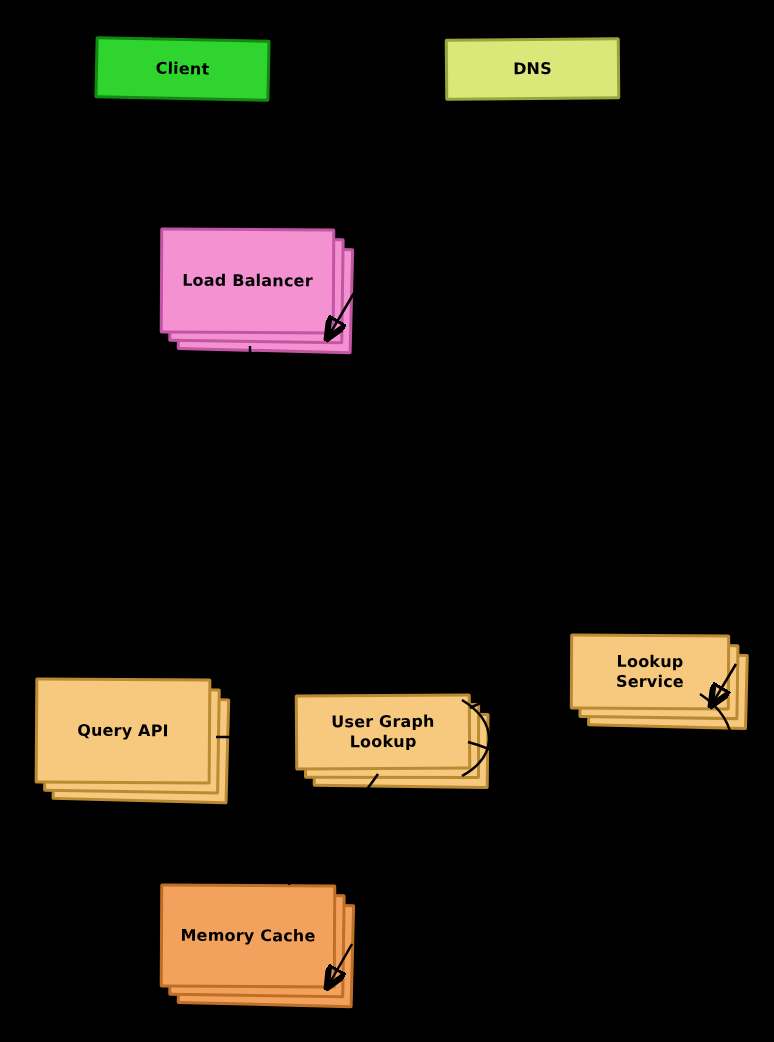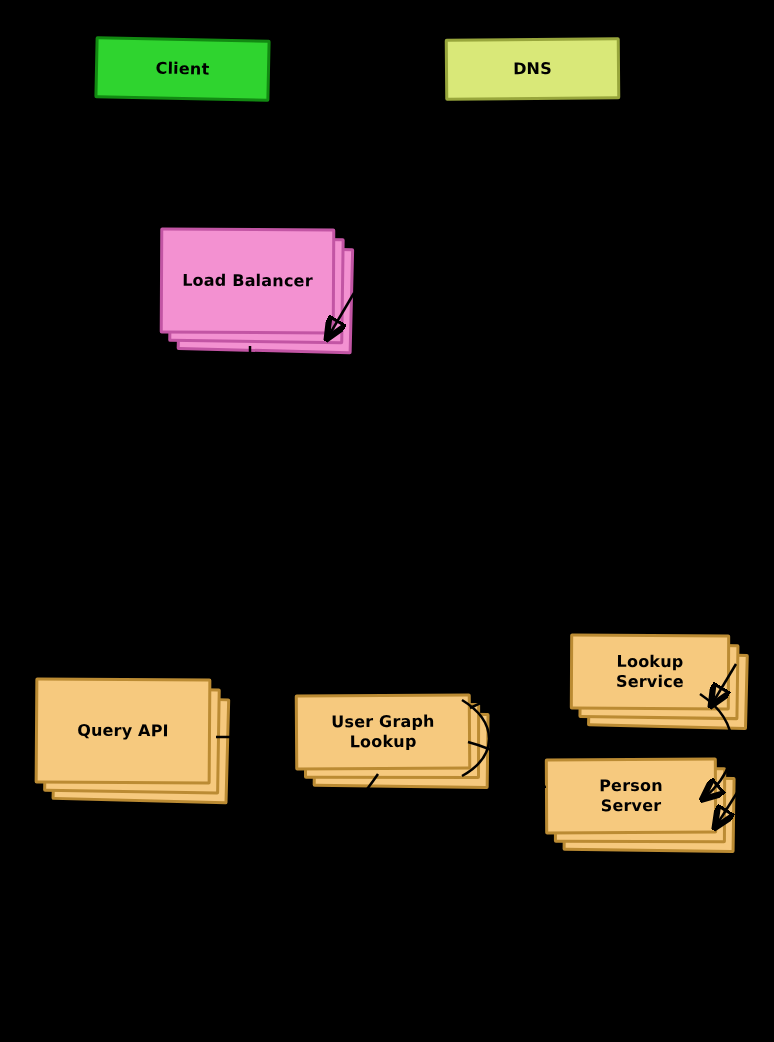--- a/index.html
+++ b/index.html
@@ -97,29 +97,28 @@
 
   <div class="node" id="n-lookup-service">
     <div class="layer l2"></div>
     <div class="layer l1"></div>
     <div class="front">
       <span class="label">Lookup
 Service</span>
     </div>
   </div>
 
-  <div class="node" id="n-person-server">
+
+  <div class="node" id="n-memory-cache">
     <div class="layer l2"></div>
     <div class="layer l1"></div>
     <div class="front">
-      <span class="label">Person
-Server</span>
+      <span class="label">Memory Cache</span>
     </div>
   </div>
-
 
   <svg id="edge-layer" viewBox="0 0 774 1042">
     <defs>
       <marker id="ah" markerWidth="10" markerHeight="8" refX="8" refY="4" orient="auto">
         <path d="M0,0 L9,4 L0,8 z" fill="#000"></path>
       </marker>
     </defs>
     <path marker-end="url(#ah)" d="M 272 66 L 438 66"></path>
     <path marker-end="url(#ah)" d="M 180 102 C 205 148 230 178 250 220"></path>
     <path marker-end="url(#ah)" d="M 354 293 L 328 337"></path>

